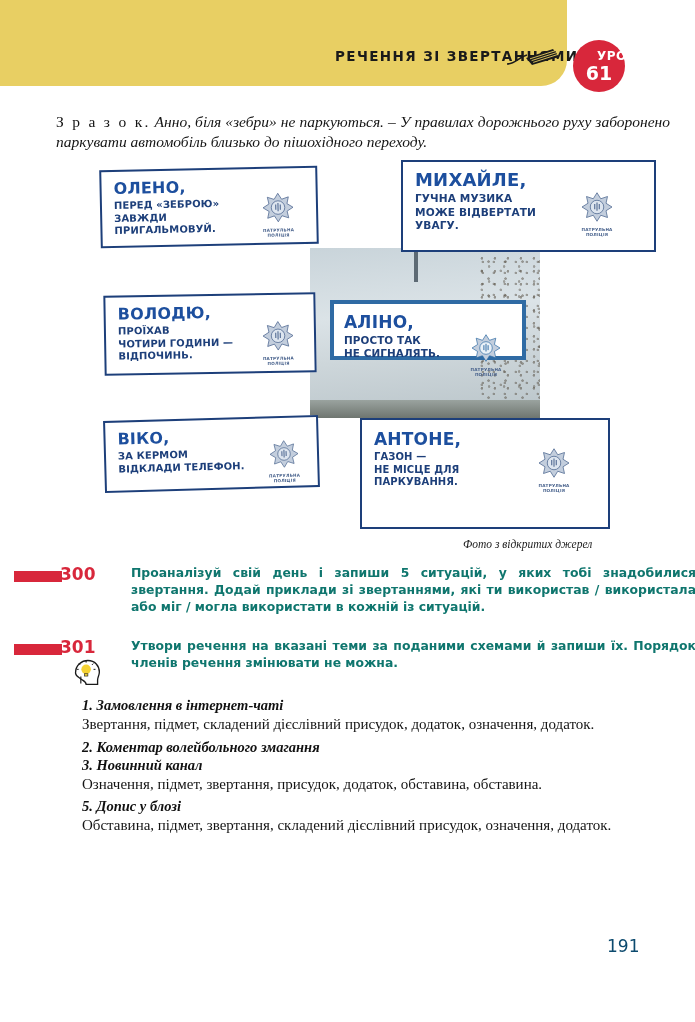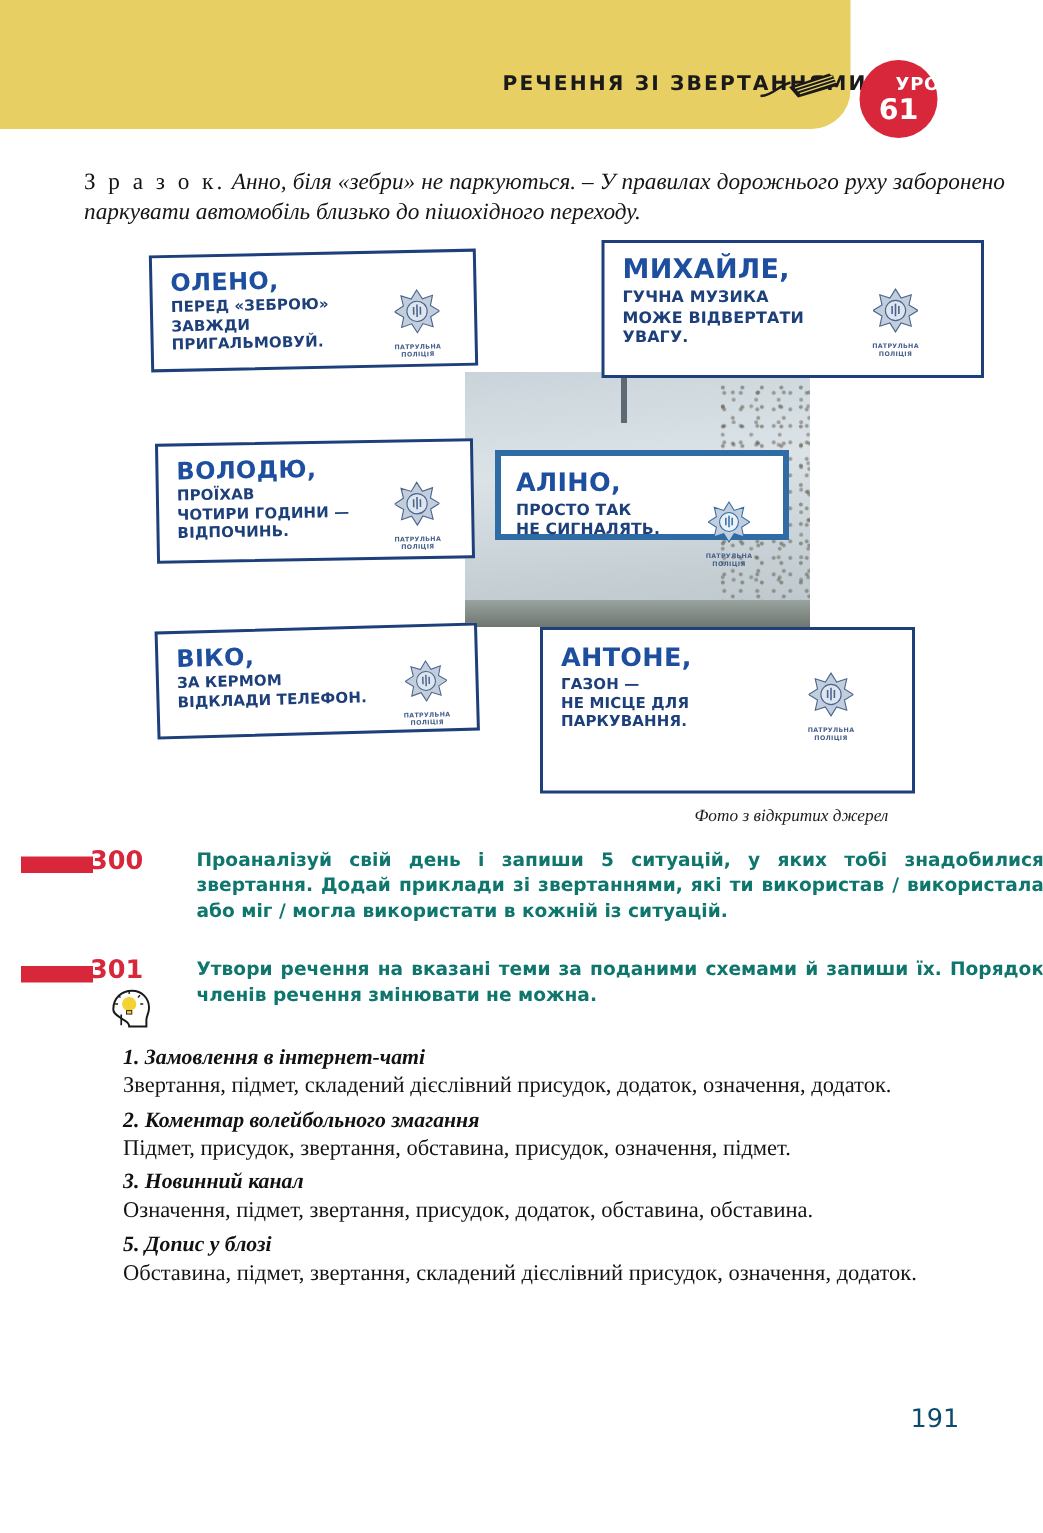--- a/index.html
+++ b/index.html
@@ -308,21 +308,20 @@
   <div class="body">Утвори речення на вказані теми за поданими схемами й запиши їх. Порядок членів речення змінювати не можна.</div>
 </div>
 
 <div class="themes">
   <div>
     <div class="theme-title">1. Замовлення в інтернет-чаті</div>
     <div class="theme-body">Звертання, підмет, складений дієслівний присудок, додаток, означення, додаток.</div>
   </div>
   <div>
     <div class="theme-title">2. Коментар волейбольного змагання</div>
-    <div class="theme-body">Підмет, присудок, звертання, обставина, присудок, означення, підмет.</div>
   </div>
   <div>
     <div class="theme-title">3. Новинний канал</div>
     <div class="theme-body">Означення, підмет, звертання, присудок, додаток, обставина, обставина.</div>
   </div>
   <div>
     <div class="theme-title">5. Допис у блозі</div>
     <div class="theme-body">Обставина, підмет, звертання, складений дієслівний присудок, означення, додаток.</div>
   </div>
 </div>

